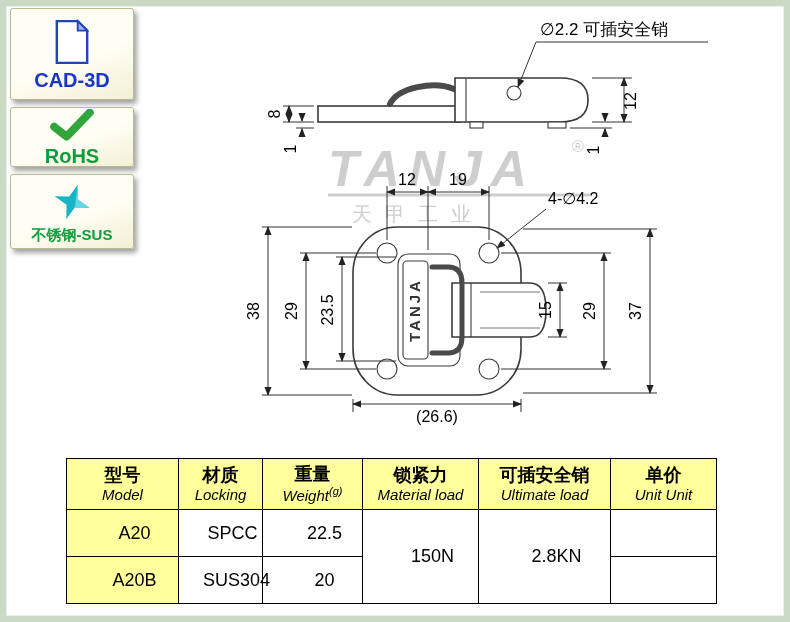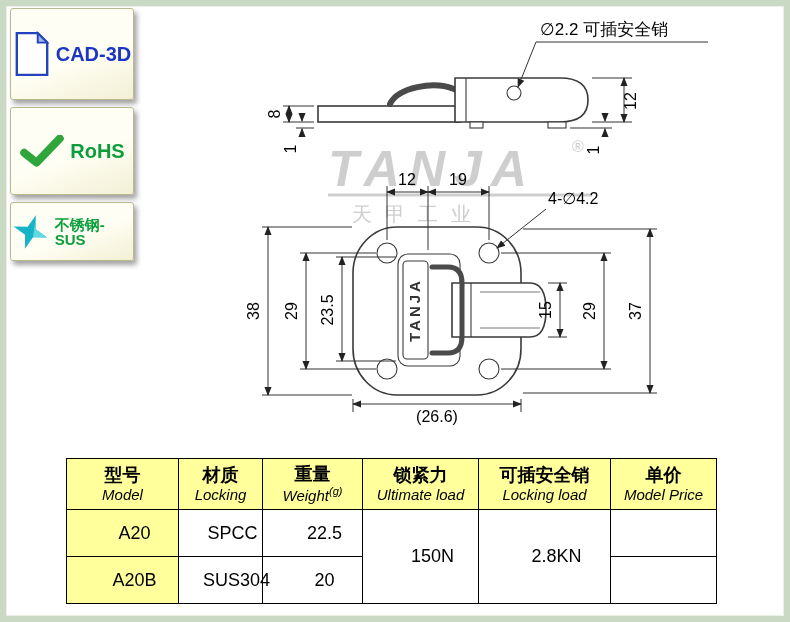--- a/index.html
+++ b/index.html
@@ -6,25 +6,25 @@
   #canvas{position:relative;width:790px;height:622px;background:#ffffff;overflow:hidden;
           font-family:"Liberation Sans","DejaVu Sans",sans-serif;}
   .frame{position:absolute;inset:0;border:6px solid #c9d9c3;box-shadow:inset 0 0 0 1px #e9f0e6;
          pointer-events:none;z-index:40;}
 
   
   aside{position:absolute;left:10px;top:8px;z-index:10;}
   .badge{width:124px;background:linear-gradient(160deg,#fffef4 55%,#f2f0d4);
          border:1px solid #b9b98e;border-radius:3px;
          box-shadow:3px 4px 5px rgba(90,90,90,.55);
-         display:flex;align-items:center;justify-content:center;
+         display:flex;flex-direction:column;align-items:center;justify-content:center;
          gap:5px;margin-bottom:7px;box-sizing:border-box;}
   #badge-cad{height:92px;}
-  #badge-rohs{height:88px;}
-  #badge-sus{height:59px;}
+  #badge-rohs{height:60px;}
+  #badge-sus{height:75px;}
   .badge-label{font-weight:bold;font-size:20px;line-height:1;}
   .lbl-blue{color:#1b35c4;}
   .lbl-green{color:#0d9e3c;}
   .lbl-sus{color:#0d9e3c;font-size:15px;}
 
   
   #drawing{position:absolute;left:0;top:0;z-index:1;}
   .obj{fill:#ffffff;stroke:#3a3a3a;stroke-width:1.6;}
   .obj2{fill:#ffffff;stroke:#3a3a3a;stroke-width:1.1;}
   .thin{stroke:#777;stroke-width:1;fill:none;}
@@ -216,29 +216,29 @@
         <th>
           <div class="zh">材质</div>
           <div class="en">Locking</div>
         </th>
         <th>
           <div class="zh">重量</div>
           <div class="en"><span>Weight</span><sup>(g)</sup></div>
         </th>
         <th>
           <div class="zh">锁紧力</div>
+          <div class="en">Material load</div>
+        </th>
+        <th>
+          <div class="zh">可插安全销</div>
           <div class="en">Ultimate load</div>
         </th>
         <th>
-          <div class="zh">可插安全销</div>
-          <div class="en">Locking load</div>
-        </th>
-        <th>
           <div class="zh">单价</div>
-          <div class="en">Model Price</div>
+          <div class="en">Unit Unit</div>
         </th>
       </tr>
     </thead>
     <tbody>
       <tr>
         <td class="model">A20</td>
         <td>SPCC</td>
         <td>22.5</td>
         <td rowspan="2">150N</td>
         <td rowspan="2">2.8KN</td>

